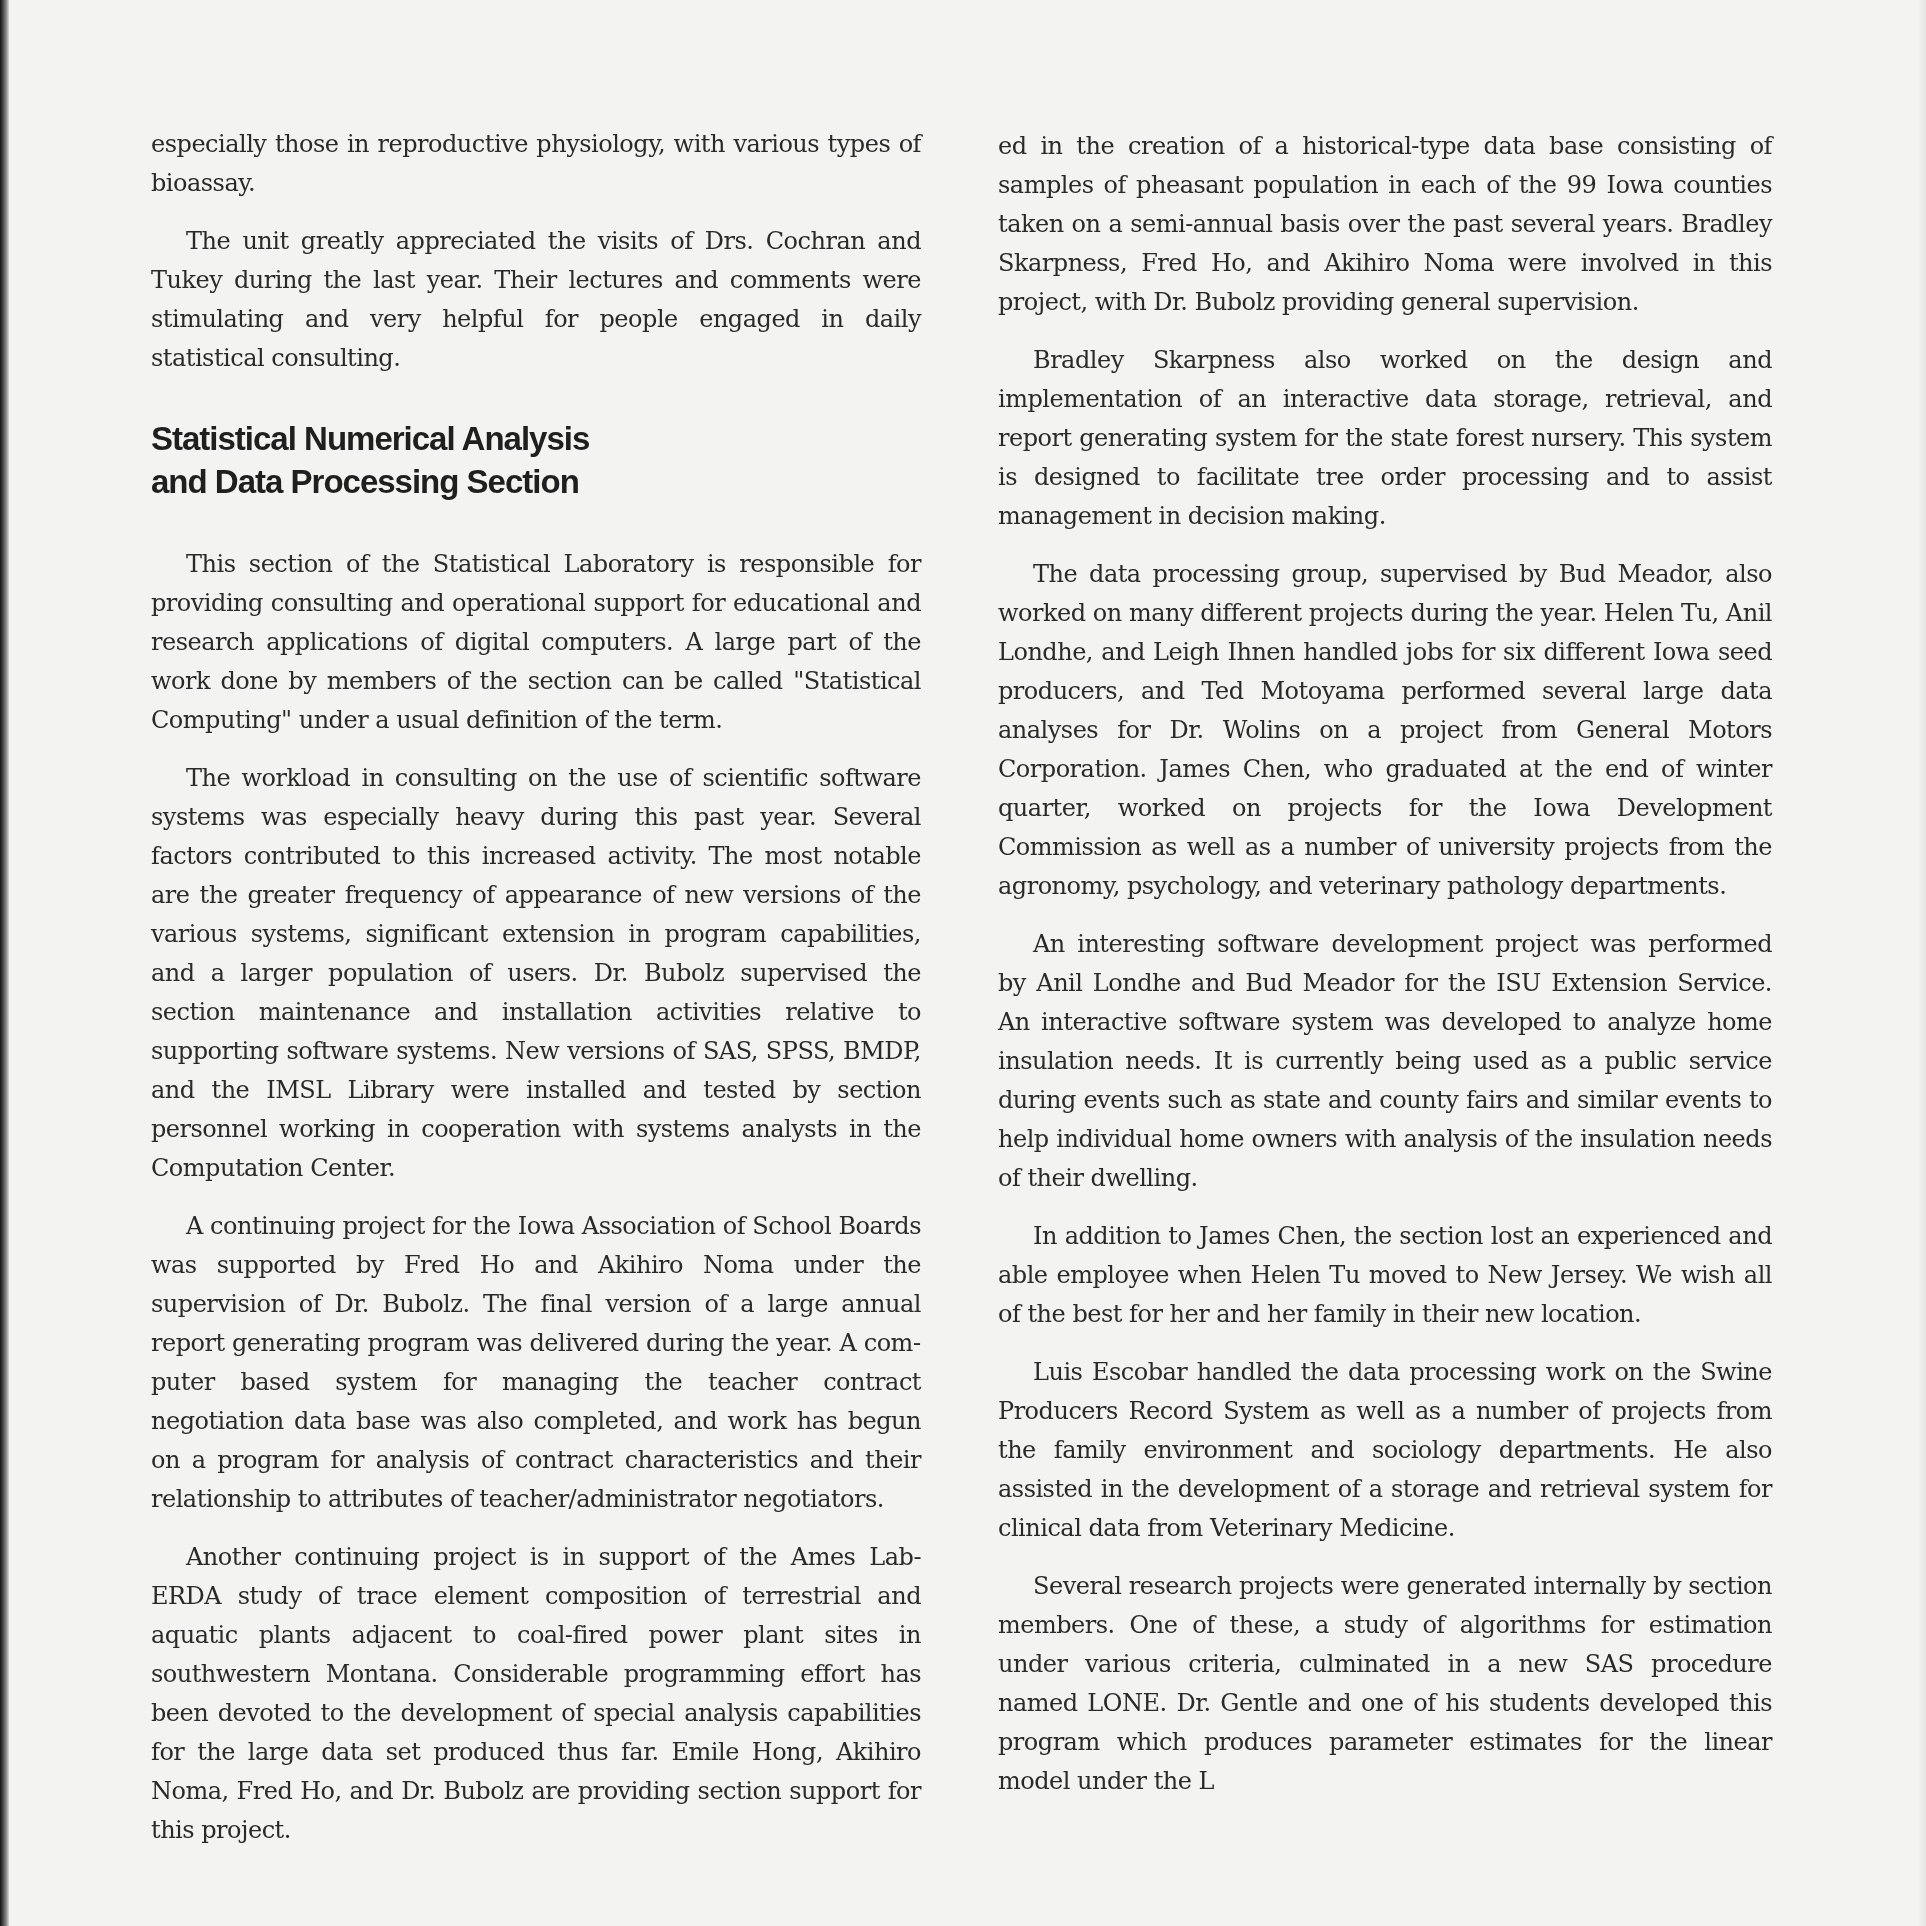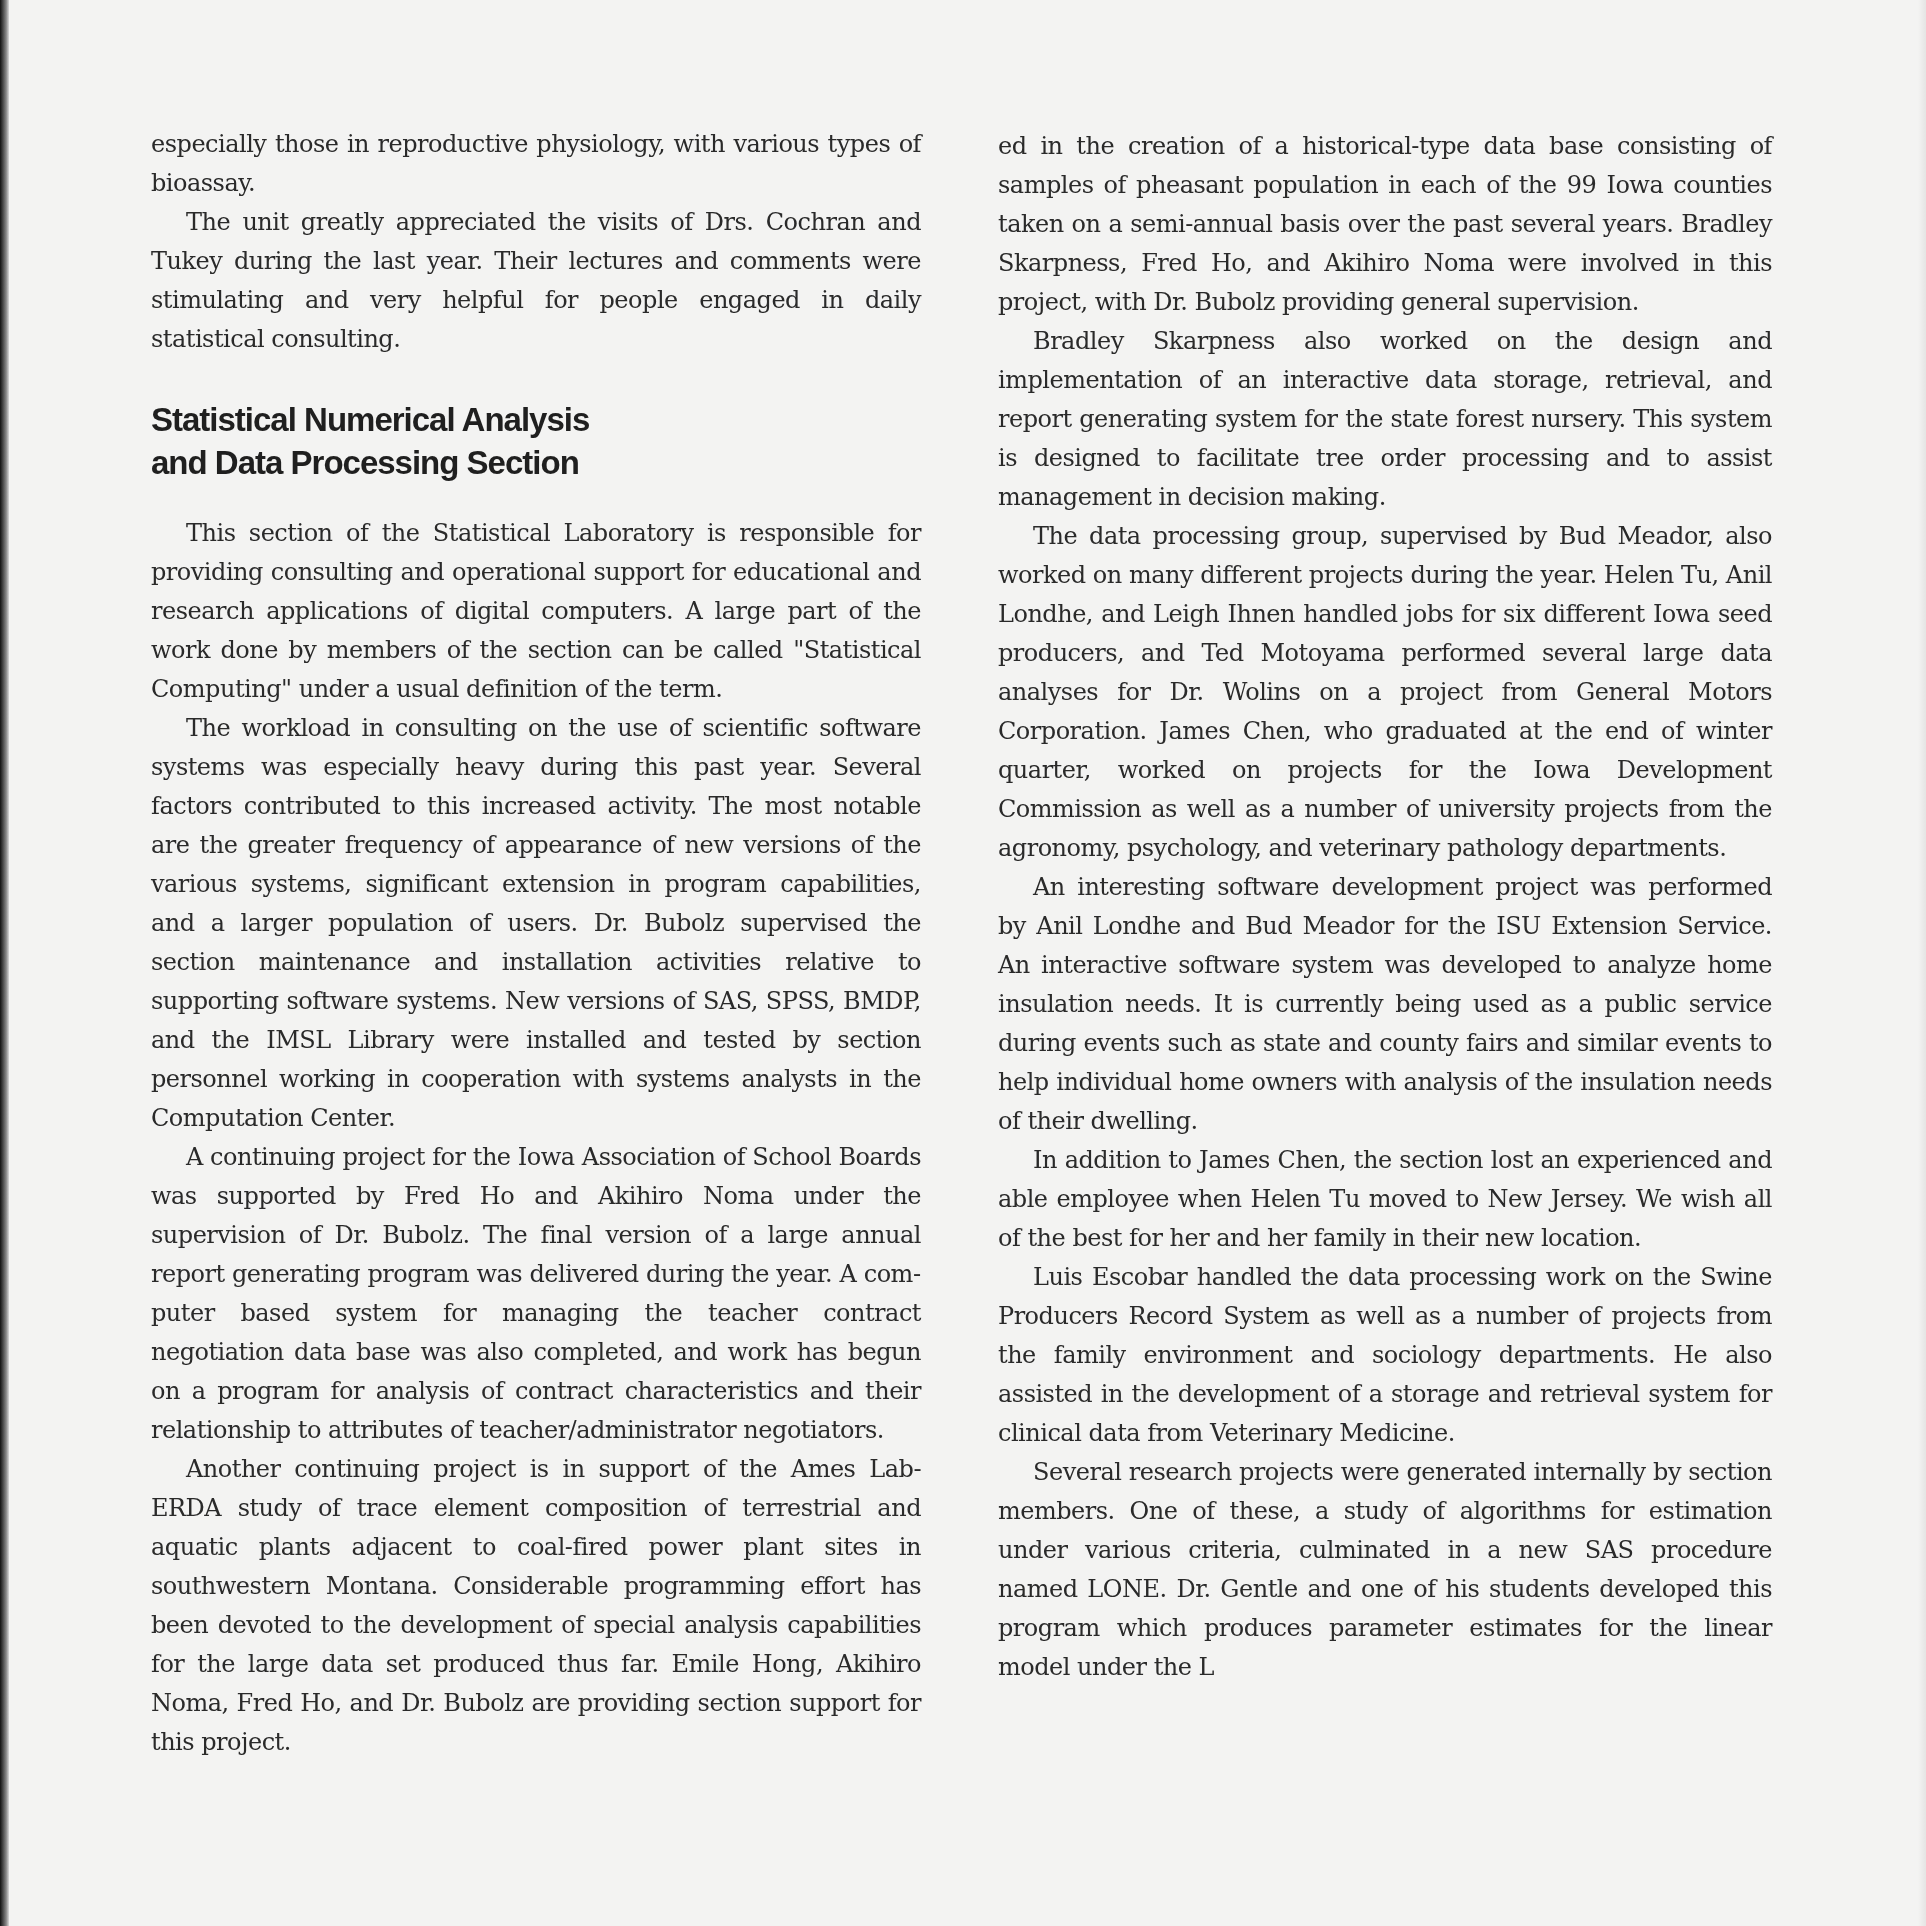--- a/index.html
+++ b/index.html
@@ -45,29 +45,29 @@
     .col-right { left: 998px; width: 774px; top: 127px; }
     .para {
       margin: 0;
       font-size: 24px;
       line-height: 39px;
       text-align: justify;
       text-indent: 0;
       hyphens: manual;
       letter-spacing: -0.5px;
     }
-    .para.indent { text-indent: 35px; }
+    .para.indent { text-indent: 35px; margin-top: 19px; }
     .heading {
       font-family: "Liberation Sans", "DejaVu Sans", sans-serif;
       font-weight: bold;
       font-size: 33px;
       line-height: 43px;
       letter-spacing: -1px;
       color: #1f1f1f;
-      margin: 39px 0 30px 0;
+      margin: 39px 0 42px 0;
     }
     .heading span { display: block; }
   </style>
 </head>
 <body>
 
 <div class="page">
   <div class="left-edge"></div>
   <div class="right-fold"></div>
 

